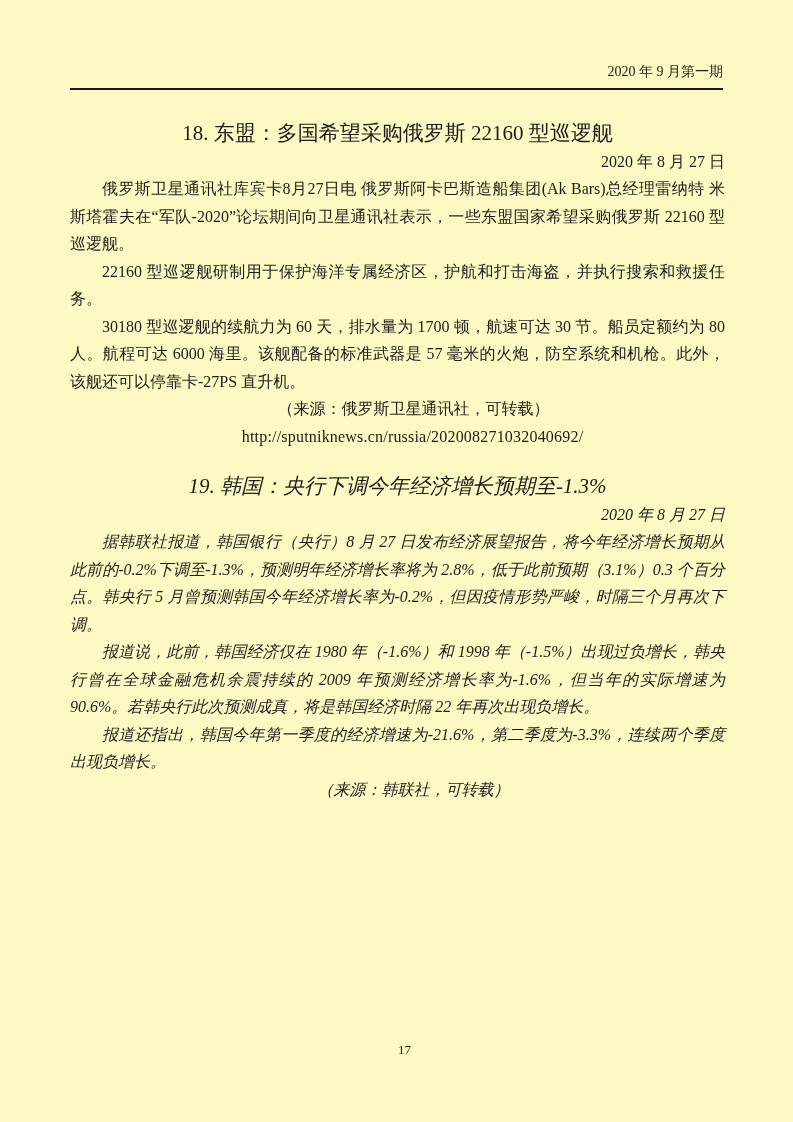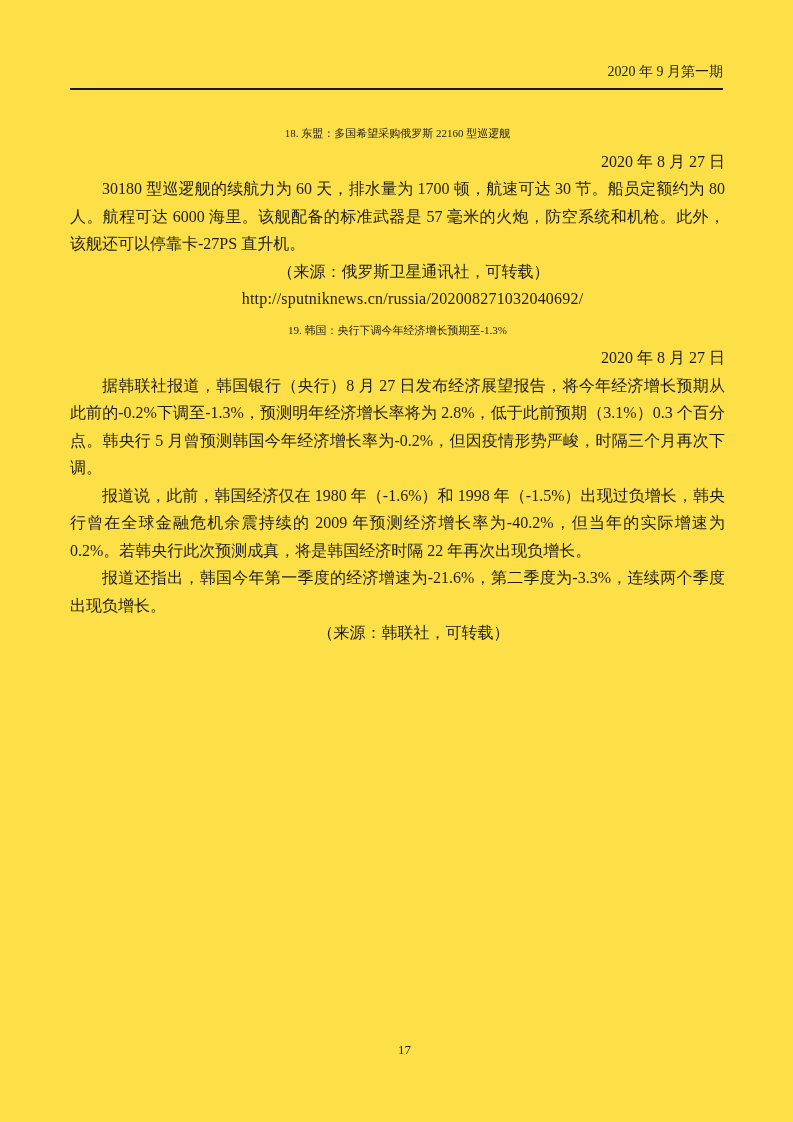--- a/index.html
+++ b/index.html
@@ -5,21 +5,21 @@
   html, body {
     margin: 0;
     padding: 0;
     background: #e8e8e8;
   }
   .page {
     position: relative;
     width: 793px;
     height: 1122px;
     margin: 0 auto;
-    background: #fde047;
+    background: #fef9c3;
     font-family: "Liberation Serif", "DejaVu Serif", serif;
     color: #1c1c1c;
     overflow: hidden;
   }
   .header {
     position: absolute;
     top: 62px;
     left: 70px;
     width: 653px;
     text-align: right;
@@ -28,24 +28,24 @@
     padding-bottom: 6px;
     border-bottom: 2px solid #1a1a1a;
   }
   .content {
     position: absolute;
     top: 120px;
     left: 70px;
     width: 655px;
   }
   .article { margin: 0; }
-  .article + .article { margin-top: 4px; }
+  .article + .article { margin-top: 23px; font-style: italic; }
   .article-title {
     margin: 0;
-    font-size: 11px;
+    font-size: 21px;
     font-weight: normal;
     text-align: center;
     line-height: 27.5px;
   }
   .article-date {
     margin: 0;
     font-size: 16px;
     text-align: right;
     line-height: 27.5px;
   }
@@ -88,30 +88,32 @@
 
   <div class="header">
     <span>2020 年 9 月第一期</span>
   </div>
 
   <div class="content">
 
     <div class="article">
       <h2 class="article-title">18. 东盟：多国希望采购俄罗斯 22160 型巡逻舰</h2>
       <div class="article-date">2020 年 8 月 27 日</div>
+      <p>俄罗斯卫星通讯社库宾卡8月27日电 俄罗斯阿卡巴斯造船集团(Ak Bars)总经理雷纳特 米斯塔霍夫在“军队-2020”论坛期间向卫星通讯社表示，一些东盟国家希望采购俄罗斯 22160 型巡逻舰。</p>
+      <p>22160 型巡逻舰研制用于保护海洋专属经济区，护航和打击海盗，并执行搜索和救援任务。</p>
       <p>30180 型巡逻舰的续航力为 60 天，排水量为 1700 顿，航速可达 30 节。船员定额约为 80 人。航程可达 6000 海里。该舰配备的标准武器是 57 毫米的火炮，防空系统和机枪。此外，该舰还可以停靠卡-27PS 直升机。</p>
       <p class="source">（来源：俄罗斯卫星通讯社，可转载）</p>
       <p class="url"><a>http://sputniknews.cn/russia/202008271032040692/</a></p>
     </div>
 
     <div class="article">
       <h2 class="article-title">19. 韩国：央行下调今年经济增长预期至-1.3%</h2>
       <div class="article-date">2020 年 8 月 27 日</div>
       <p>据韩联社报道，韩国银行（央行）8 月 27 日发布经济展望报告，将今年经济增长预期从此前的-0.2%下调至-1.3%，预测明年经济增长率将为 2.8%，低于此前预期（3.1%）0.3 个百分点。韩央行 5 月曾预测韩国今年经济增长率为-0.2%，但因疫情形势严峻，时隔三个月再次下调。</p>
-      <p>报道说，此前，韩国经济仅在 1980 年（-1.6%）和 1998 年（-1.5%）出现过负增长，韩央行曾在全球金融危机余震持续的 2009 年预测经济增长率为-40.2%，但当年的实际增速为 0.2%。若韩央行此次预测成真，将是韩国经济时隔 22 年再次出现负增长。</p>
+      <p>报道说，此前，韩国经济仅在 1980 年（-1.6%）和 1998 年（-1.5%）出现过负增长，韩央行曾在全球金融危机余震持续的 2009 年预测经济增长率为-1.6%，但当年的实际增速为 90.6%。若韩央行此次预测成真，将是韩国经济时隔 22 年再次出现负增长。</p>
       <p>报道还指出，韩国今年第一季度的经济增速为-21.6%，第二季度为-3.3%，连续两个季度出现负增长。</p>
       <p class="source">（来源：韩联社，可转载）</p>
     </div>
 
   </div>
 
   <div class="footer">
     <span>17</span>
   </div>
 

